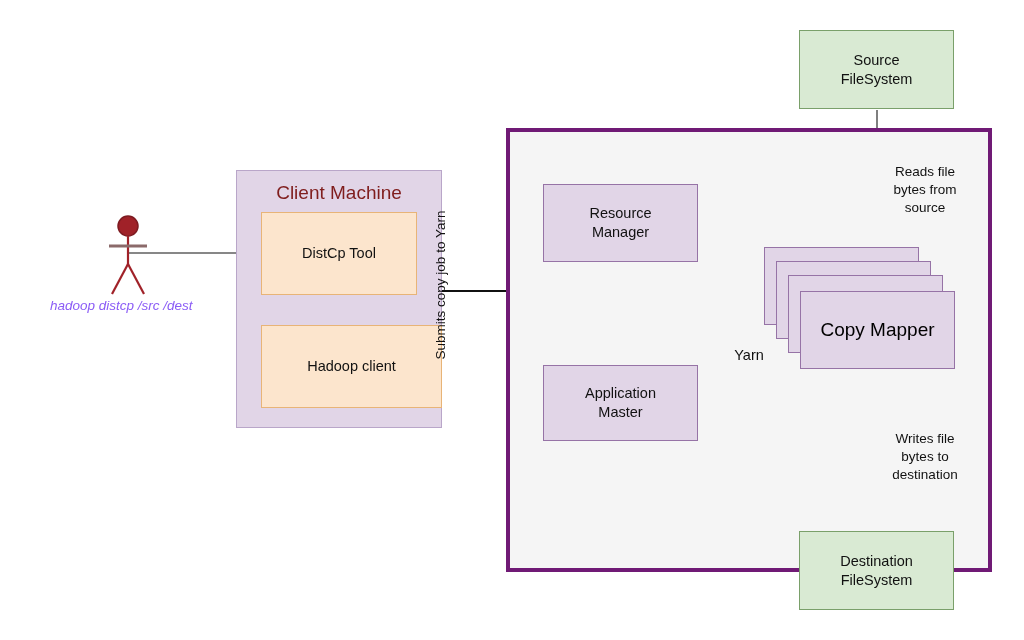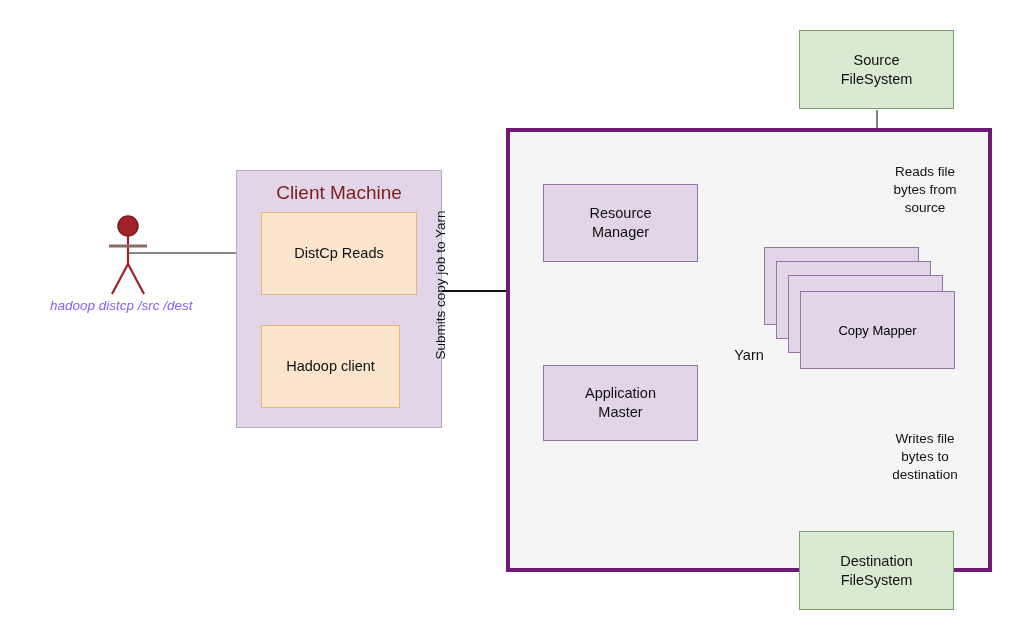--- a/index.html
+++ b/index.html
@@ -53,21 +53,21 @@
   }
   .distcp-tool {
     left: 261px;
     top: 212px;
     width: 156px;
     height: 83px;
   }
   .hadoop-client {
     left: 261px;
     top: 325px;
-    width: 139px;
+    width: 181px;
     height: 83px;
   }
   
   .yarn-box {
     left: 506px;
     top: 128px;
     width: 486px;
     height: 444px;
     background: #f5f5f5;
     border: 4px solid #701a75;
@@ -108,21 +108,21 @@
     height: 78px;
     background: #e1d5e7;
     border: 1px solid #9673a6;
   }
   .mapper-card.c1 { left: 0px;  top: 0px;  }
   .mapper-card.c2 { left: 12px; top: 14px; }
   .mapper-card.c3 { left: 24px; top: 28px; }
   .mapper-card.c4 {
     left: 36px; top: 44px;
     display: flex; align-items: center; justify-content: center;
-    font-size: 13px;
+    font-size: 19px;
   }
   
   .green {
     background: #d9ead3;
     border: 1px solid #7aa06a;
   }
   .source-fs {
     left: 799px;
     top: 30px;
     width: 155px;
@@ -211,21 +211,21 @@
       <line x1="14" y1="36" x2="52" y2="36" stroke="#8b6a6a" stroke-width="2.8"></line>
       <line x1="33" y1="54" x2="17" y2="84" stroke="#a02128" stroke-width="2.2"></line>
       <line x1="33" y1="54" x2="49" y2="84" stroke="#a02128" stroke-width="2.2"></line>
     </svg>
   </div>
   <div class="cmd-label">hadoop distcp /src /dest</div>
 
   <div class="node client-machine">
     <span class="client-machine-title">Client Machine</span>
   </div>
-  <div class="node orange distcp-tool">DistCp Reads</div>
+  <div class="node orange distcp-tool">DistCp Tool</div>
   <div class="node orange hadoop-client">Hadoop client</div>
 
   <div class="node yarn-box">
     <span class="yarn-title">Yarn</span>
   </div>
 
   <div class="node purple resource-manager">Resource
 Manager</div>
   <div class="node purple application-master">Application
 Master</div>

